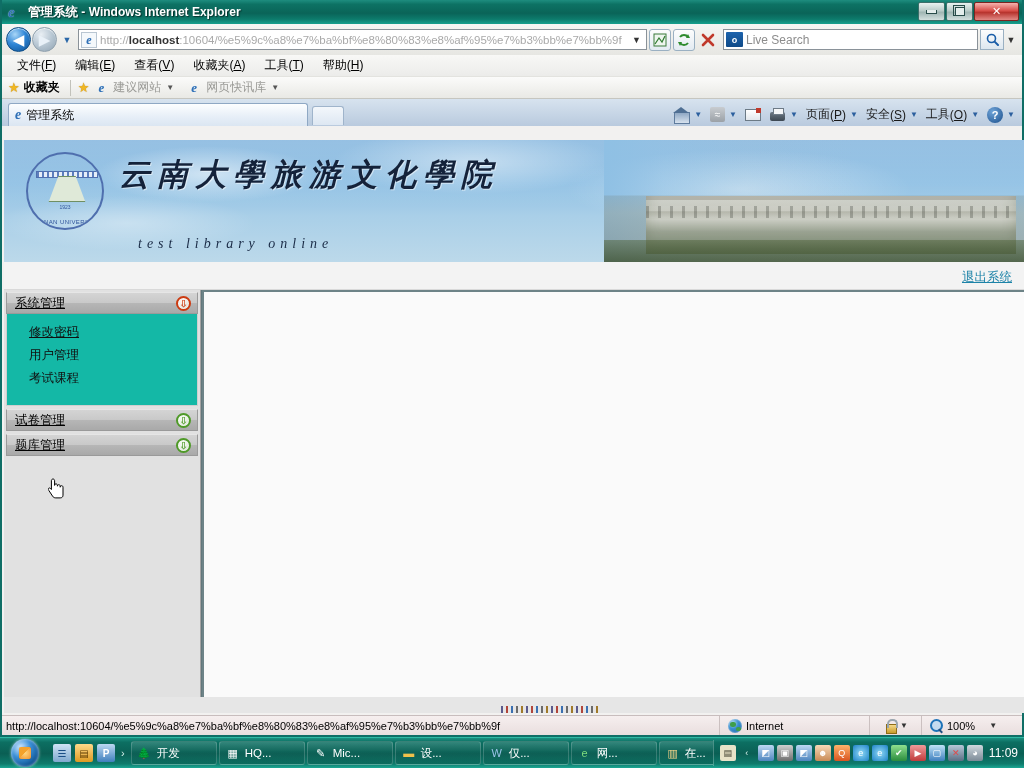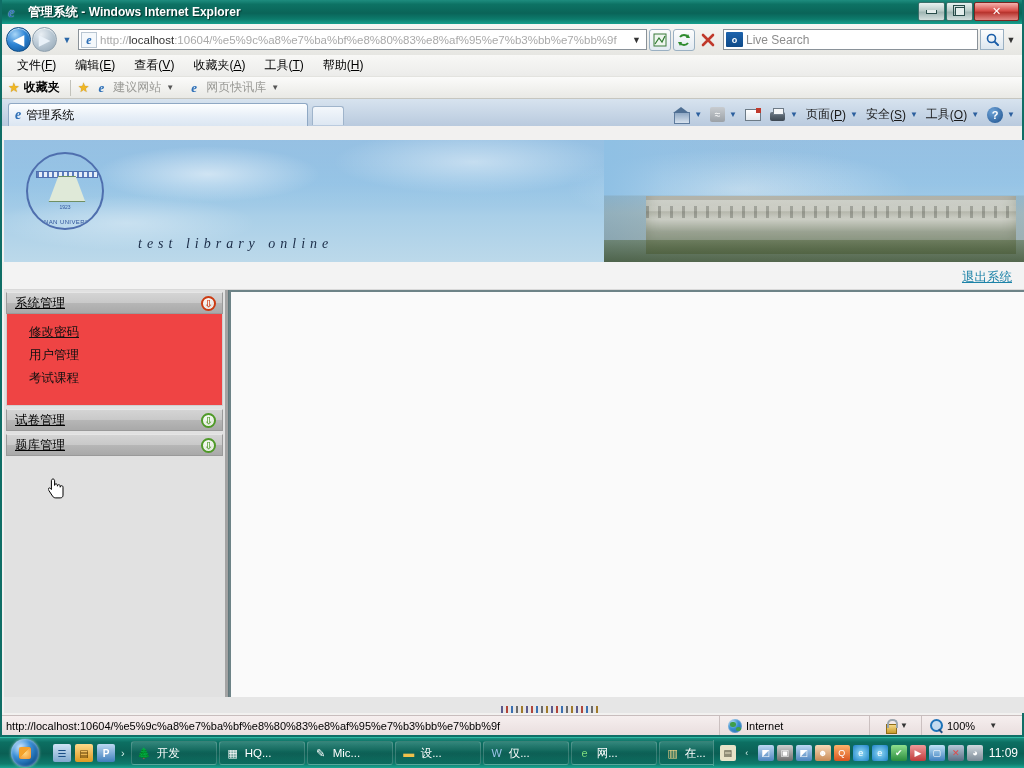--- a/index.html
+++ b/index.html
@@ -101,21 +101,21 @@
   }
   #addressbar .addr-icon {
     width: 16px; height: 16px; margin-right: 3px; flex: none;
     display: flex; align-items: center; justify-content: center;
     border: 1px solid #b9c6d2; background: #f4f8fb;
   }
   #addressbar .addr-text {
     flex: 1 1 auto; white-space: nowrap; overflow: hidden;
     color: #a9a9a9; font-size: 11.5px;
   }
-  #addressbar .addr-text b { color: #333; font-weight: normal; }
+  #addressbar .addr-text b { color: #333; font-weight: bold; }
   #addressbar .addr-drop { width: 15px; text-align: center; color: #333; font-size: 9px; flex: none;}
   .iconbtn {
     width: 22px; height: 22px; margin-left: 2px; flex: none;
     display: flex; align-items: center; justify-content: center;
     border: 1px solid transparent; border-radius: 3px;
   }
   .iconbtn.framed { border-color: #9ab0c2; background: linear-gradient(to bottom,#fdfdfd,#e3ebf2); }
   #searchbox {
     width: 255px; height: 21px; background: #fff; border: 1px solid #8a9299;
     display: flex; align-items: center; margin-left: 4px; flex: none;
@@ -330,23 +330,23 @@
     position: relative;
   }
   #welcome .logout {
     position: absolute; right: 12px; top: 7px;
     color: #1d83a8; text-decoration: underline; font-size: 12.5px;
   }
 
   
   #cols { display: flex; height: 407px; background: #fff; }
   #sidebar {
-    width: 224px; flex: none;
+    width: 197px; flex: none;
     background: #e1e1e1;
-    border-right: 3px solid #a3a3a3;
+    border-right: 1px solid #a3a3a3;
     padding: 2px 2px 0 2px;
   }
   .panel-head {
     height: 22px; margin-top: 3px;
     background: linear-gradient(to bottom,#d4d4d4 0%,#c9c9c9 48%,#b6b6b6 52%,#a9a9a9 100%);
     border: 1px solid #9a9a9a; border-top-color: #e6e6e6;
     display: flex; align-items: center; justify-content: space-between;
     padding: 0 6px 0 8px;
   }
   .panel-head:first-child { margin-top: 0; }
@@ -361,21 +361,21 @@
   }
   .badge.red {
     background: radial-gradient(circle at 35% 28%, #fff0ea 0%, #f0f0ee 38%, #d8d5d0 100%);
     border: 2px solid #cc3b12; color: #cc3b12;
   }
   .badge.green {
     background: radial-gradient(circle at 35% 28%, #f2faef 0%, #eef3ea 38%, #d3dccb 100%);
     border: 2px solid #4f9a28; color: #4f9a28;
   }
   .panel-body {
-    background: #ef4444; border: 1px solid #cfcfcf; border-top: none;
+    background: #14b8a6; border: 1px solid #cfcfcf; border-top: none;
     padding: 10px 14px 12px 22px;
   }
   .panel-body .pb-item {
     font-size: 12.5px; color: #111; margin-bottom: 6px; width: max-content;
   }
   .panel-body .pb-item.active { text-decoration: underline; }
   #content {
     flex: 1 1 auto; background: #fafafa;
     border-left: 1px solid #62787c;
     position: relative;
@@ -667,20 +667,21 @@
       <div class="photo">
         <div class="bldg"></div>
         <div class="trees"></div>
       </div>
       <div id="logo">
         <div class="lg-bar"></div>
         <div class="lg-arch"></div>
         <div class="lg-year">1923</div>
         <div class="lg-en">YUNNAN UNIVERSITY</div>
       </div>
+      <div class="title-cn">云南大學旅游文化學院</div>
       <div class="title-en">test library online</div>
     </div>
 
     <div id="welcome">
       <a class="logout" href="#">退出系统</a>
     </div>
 
     <div id="cols">
 
       <div id="sidebar">

